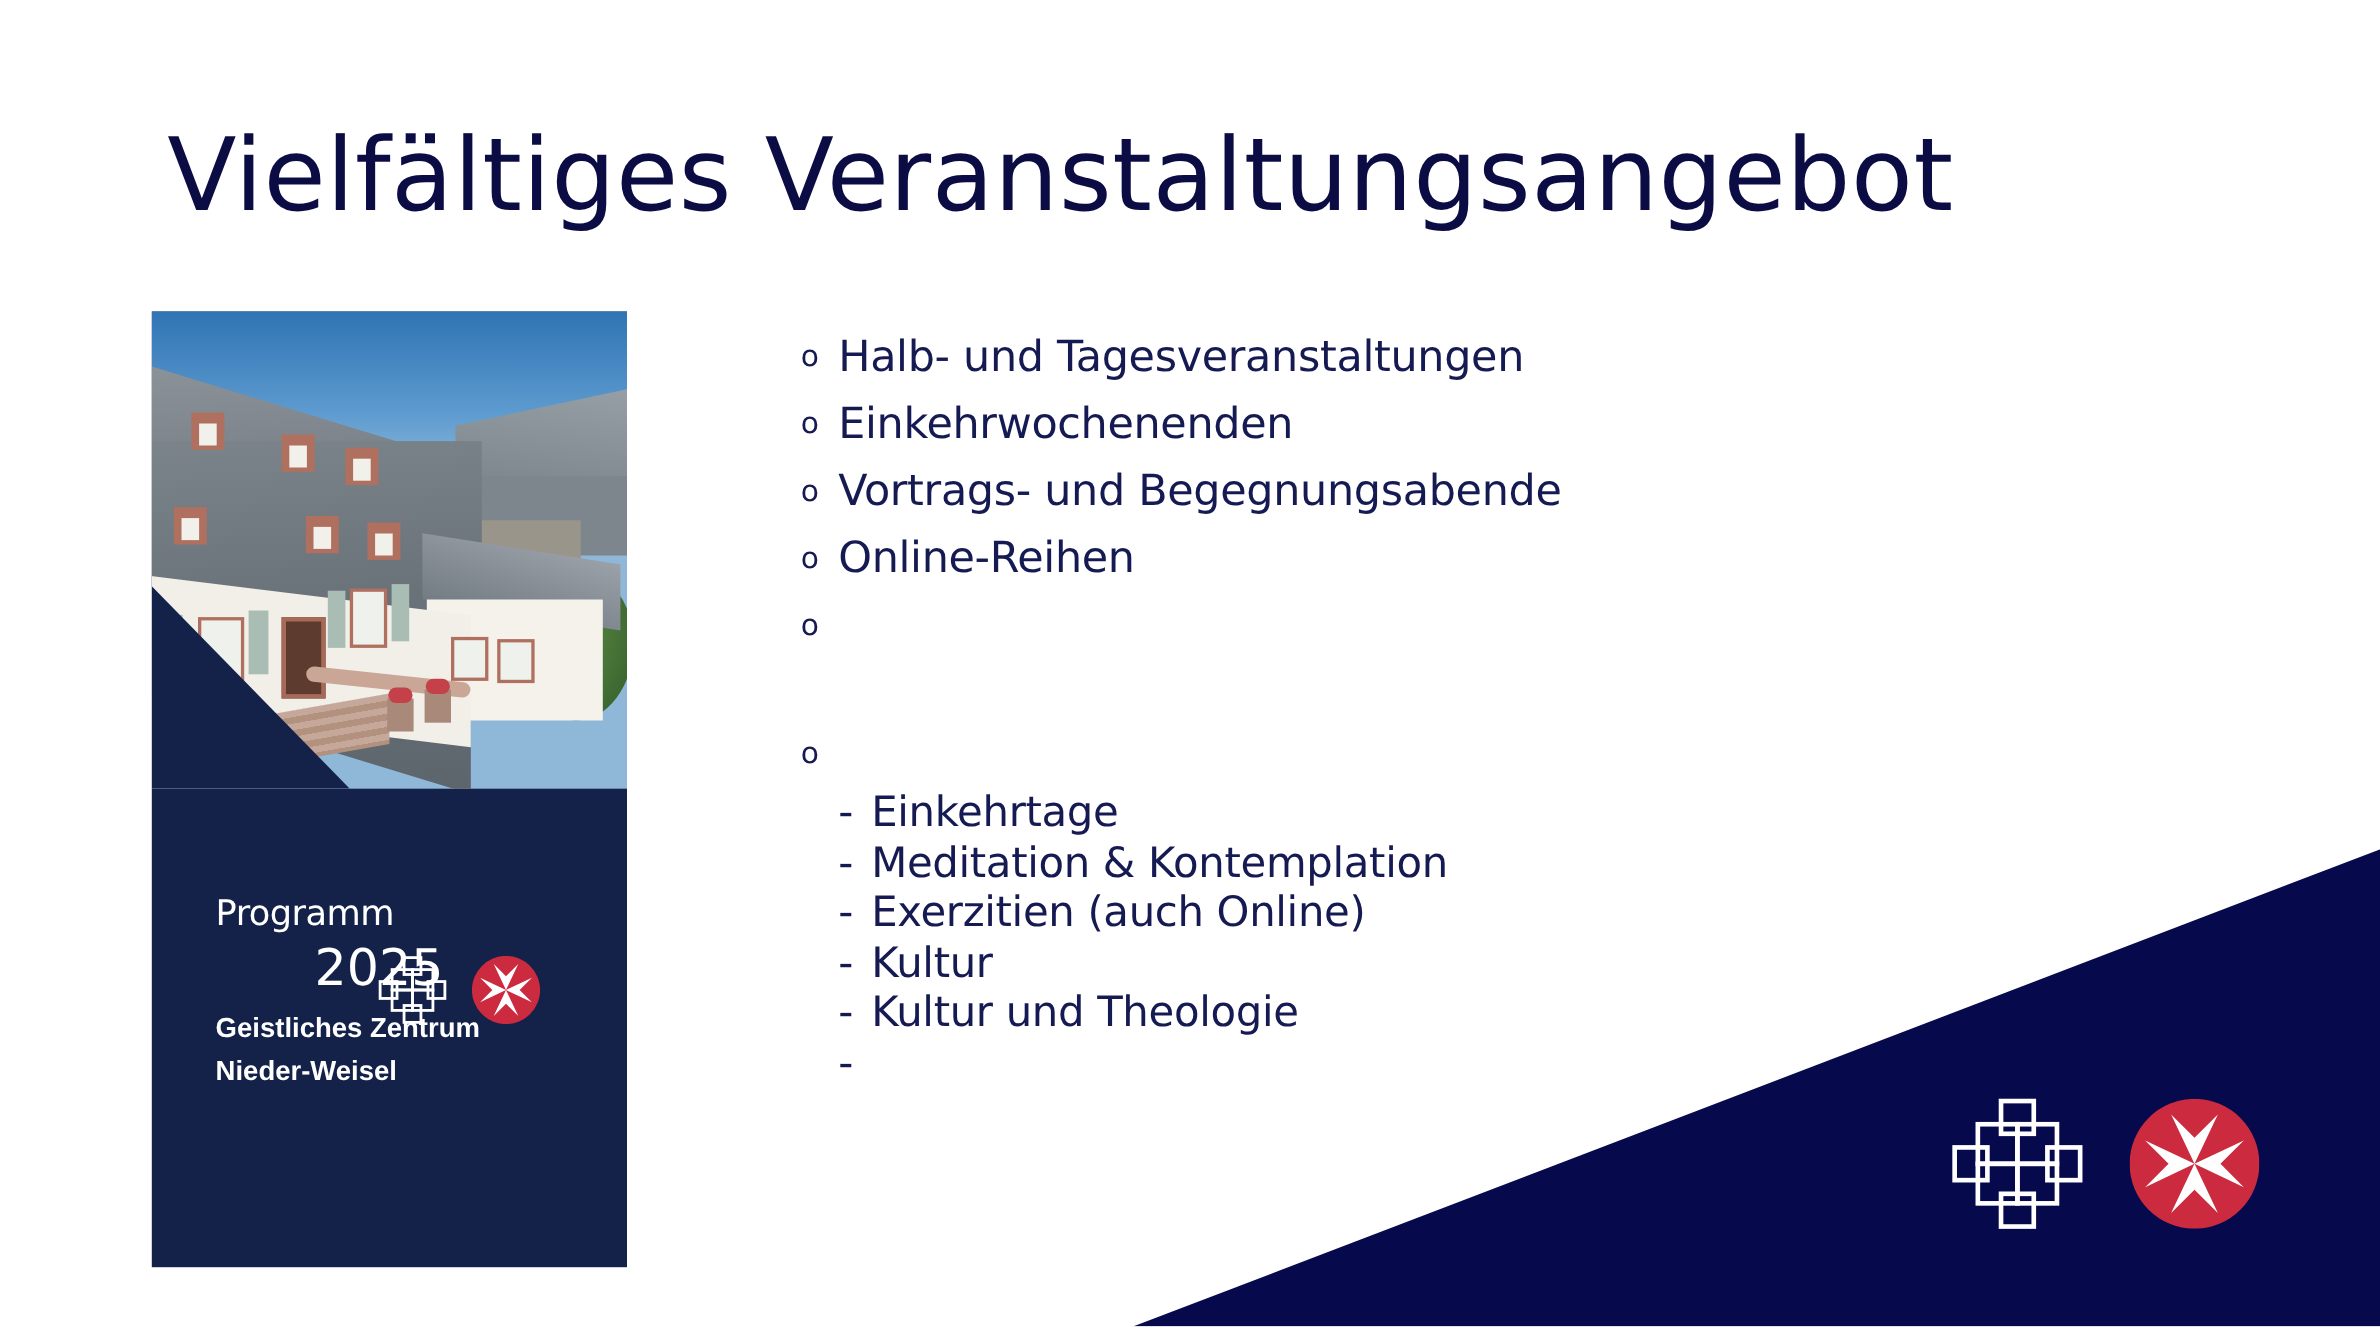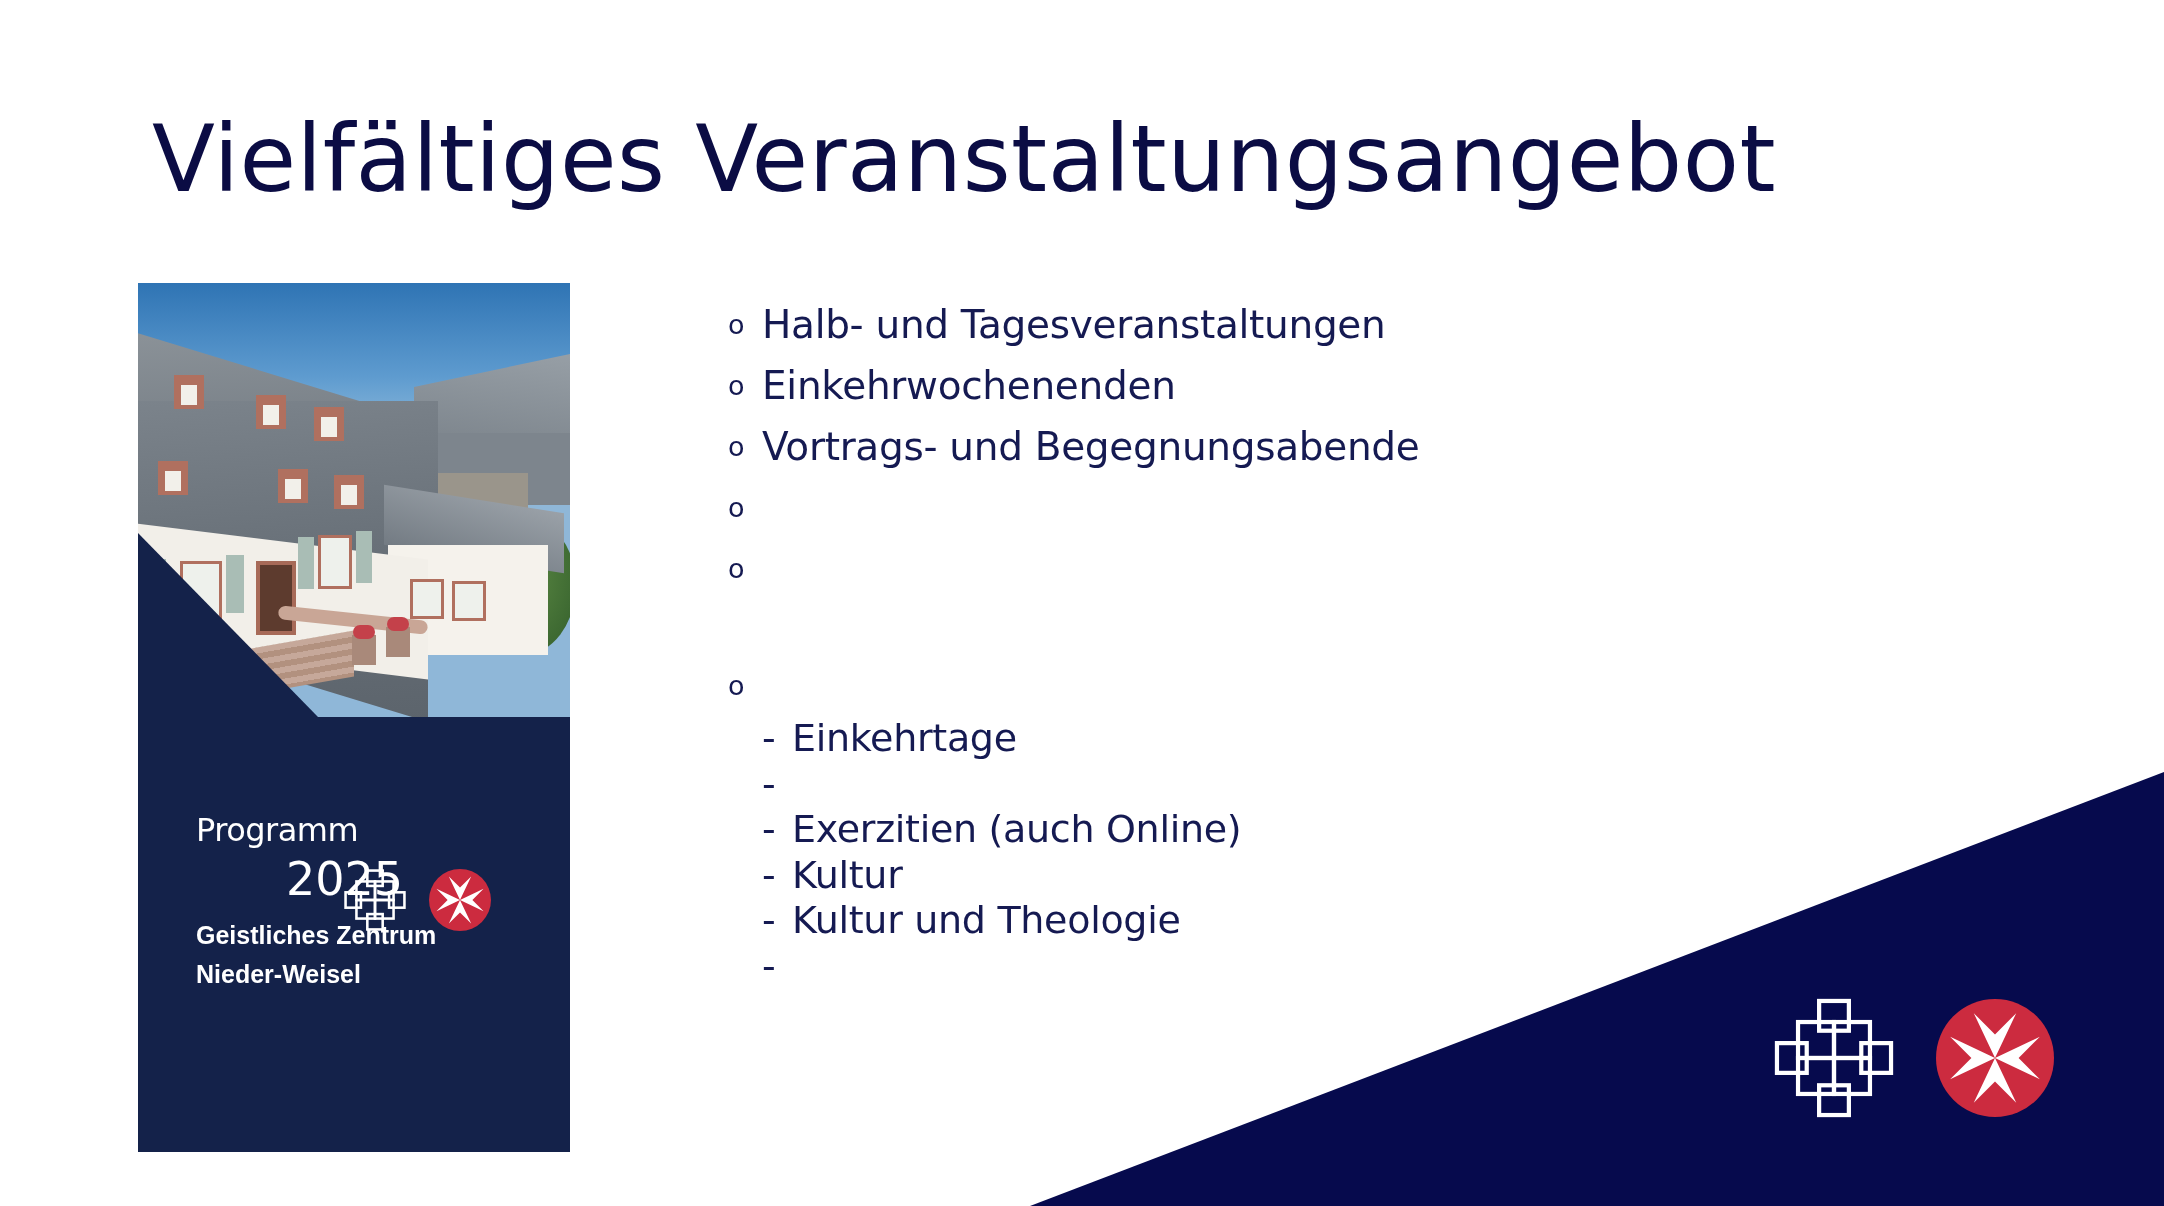--- a/index.html
+++ b/index.html
@@ -414,36 +414,38 @@
       <div class="bullet-row">
         <span class="bullet-marker">o</span>
         <span>Einkehrwochenenden</span>
       </div>
       <div class="bullet-row">
         <span class="bullet-marker">o</span>
         <span>Vortrags- und Begegnungsabende</span>
       </div>
       <div class="bullet-row">
         <span class="bullet-marker">o</span>
+        <span>Online-Reihen</span>
       </div>
       <div class="bullet-row">
         <span class="bullet-marker">o</span>
       </div>
     </div>
 
     <div id="content-group-2">
       <div class="bullet-row">
         <span class="bullet-marker">o</span>
       </div>
       <div class="subitem-row">
         <span class="sub-marker">-</span>
         <span>Einkehrtage</span>
       </div>
       <div class="subitem-row">
         <span class="sub-marker">-</span>
+        <span>Meditation &amp; Kontemplation</span>
       </div>
       <div class="subitem-row">
         <span class="sub-marker">-</span>
         <span>Exerzitien (auch Online)</span>
       </div>
       <div class="subitem-row">
         <span class="sub-marker">-</span>
         <span>Kultur</span>
       </div>
       <div class="subitem-row">

